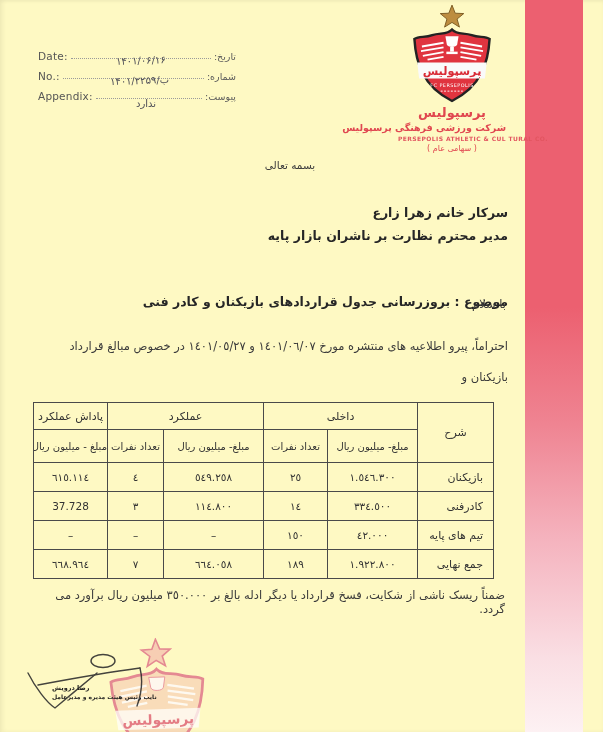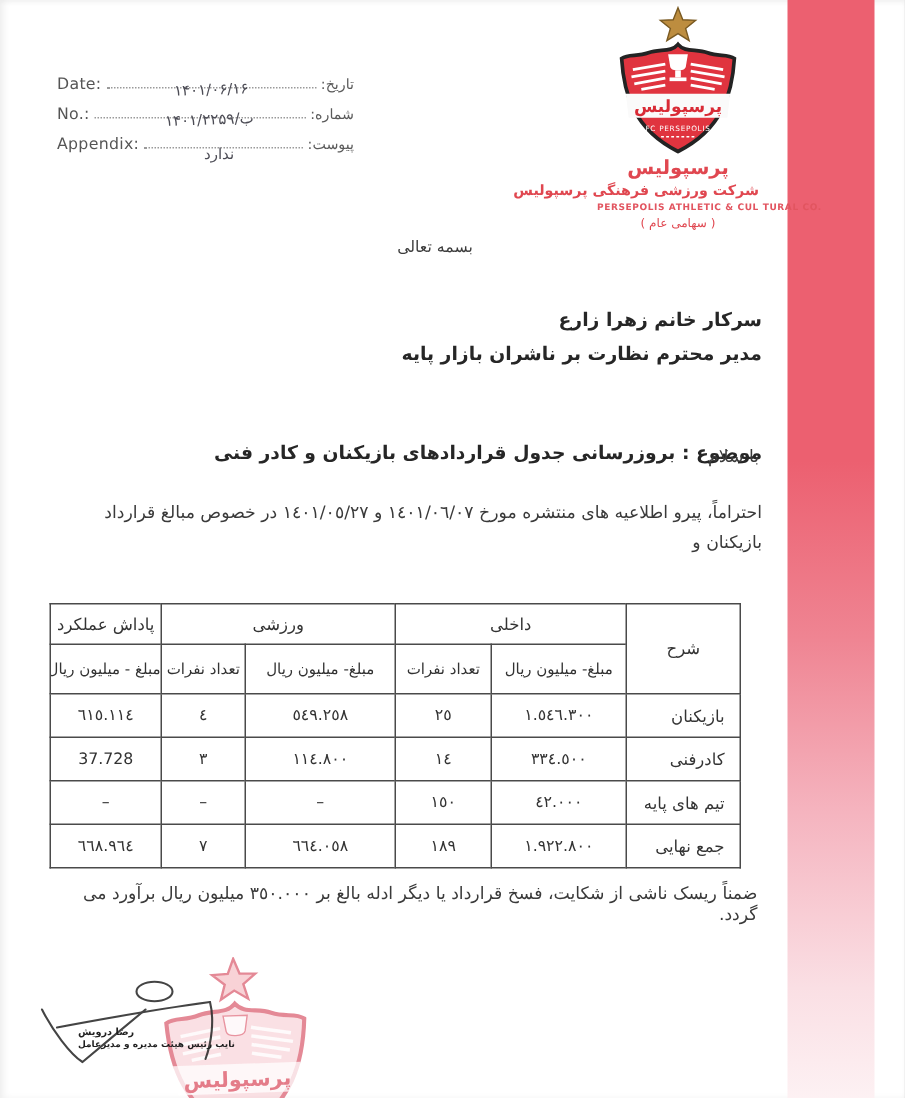--- a/index.html
+++ b/index.html
@@ -1,21 +1,21 @@
 <!DOCTYPE html>
 <html lang="fa"><head>
 <meta charset="utf-8">
 <style>
   * { margin:0; padding:0; box-sizing:border-box; }
   html,body { background:#e9e9e9; }
   body { font-family:"DejaVu Sans", sans-serif; }
 
   .page {
     position:relative; width:603px; height:732px;
-    background:#ffffff; overflow:hidden;
+    background:#fef9c3; overflow:hidden;
     box-shadow: inset 3px 0 4px rgba(0,0,0,.05), inset 0 2px 3px rgba(0,0,0,.03);
   }
 
   
   .stripe {
     position:absolute; top:0; left:525px; width:58px; height:732px;
     background:linear-gradient(180deg,#ec6070 0%, #ec6070 42%, #ef8492 58%,
                #f5b4bf 74%, #fadfe4 90%, #fdf1f3 100%);
   }
 
@@ -41,21 +41,21 @@
   .bism { position:absolute; left:230px; top:159px; width:120px; text-align:center;
           font-size:10.5px; color:#3c3c3c; direction:rtl; }
 
   .recipient { position:absolute; right:95px; top:201px; text-align:right; direction:rtl;
                font-size:12.5px; font-weight:bold; color:#262626; line-height:23px; }
   .subject   { position:absolute; right:95px; top:258px; text-align:right; direction:rtl;
                font-size:12.5px; font-weight:bold; color:#262626;margin-top:36px; }
   .salam     { position:absolute; right:97px; top:297px; direction:rtl;
                font-size:11.5px; color:#3a3a3a; }
   .bodytext  { position:absolute; right:95px; left:33px; top:331px; direction:rtl;
-               text-align:right; font-size:11.5px; color:#3a3a3a; line-height:20px; }
+               text-align:right; font-size:11.5px; color:#3a3a3a; line-height:31px; }
 
   
   .ctable { position:absolute; left:33px; top:402px; width:460px; direction:rtl;
             border-collapse:collapse; table-layout:fixed; font-size:10.5px; color:#333; }
   .ctable th, .ctable td { border:1px solid #4a4a4a; text-align:center; vertical-align:middle;
             font-weight:normal; overflow:hidden; white-space:nowrap; }
   .ctable thead tr.h1 th { height:27px; font-size:11px; }
   .ctable thead tr.h2 th { height:33px; font-size:10px; }
   .ctable tbody tr { height:29px; }
   .ctable .c-desc-cell { text-align:right; padding-right:10px; font-size:11px; }
@@ -141,21 +141,21 @@
         <col style="width:90px">
         <col style="width:64px">
       <col style="width:100px">
         <col style="width:56px">
         <col style="width:74px">
     </colgroup>
     <thead>
       <tr class="h1">
         <th rowspan="2">شرح</th>
         <th colspan="2">داخلی</th>
-        <th colspan="2">ورزشی</th>
+        <th colspan="2">عملکرد</th>
         <th>پاداش عملکرد</th>
       </tr>
       <tr class="h2">
         <th>مبلغ- میلیون ریال</th>
         <th>تعداد نفرات</th>
         <th>مبلغ- میلیون ریال</th>
         <th>تعداد نفرات</th>
         <th>مبلغ - میلیون ریال</th>
       </tr>
     </thead>

